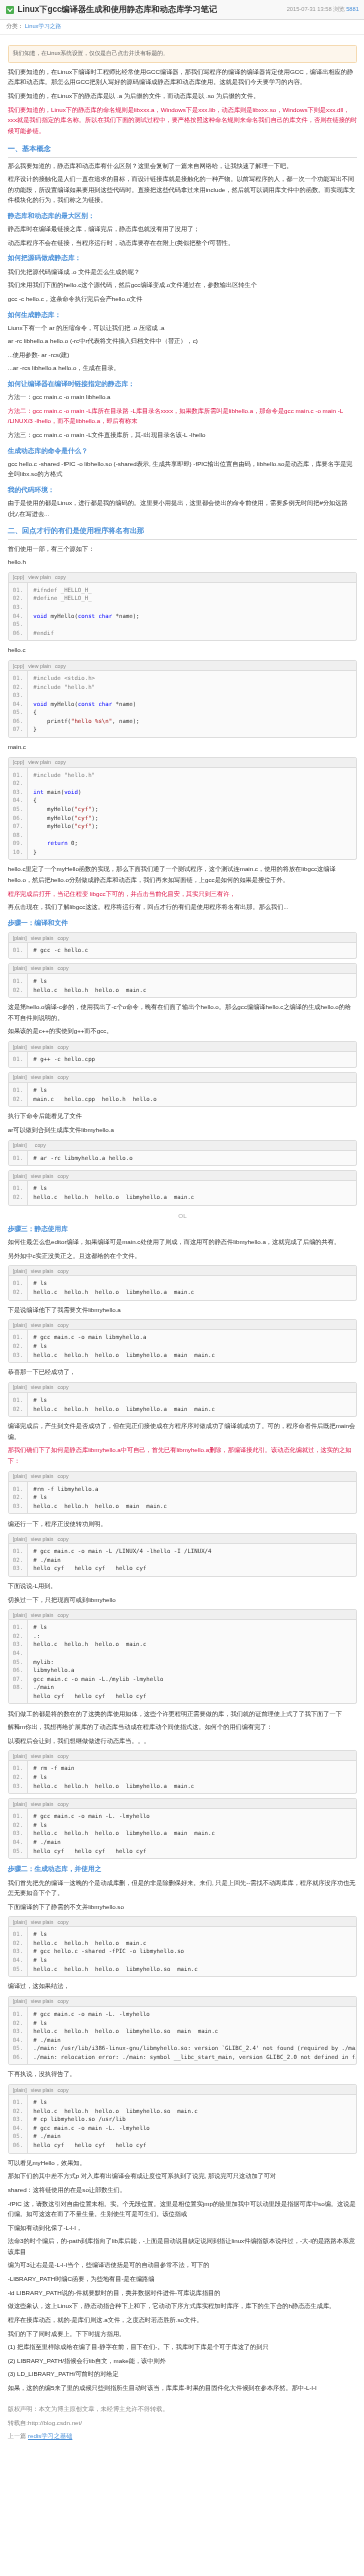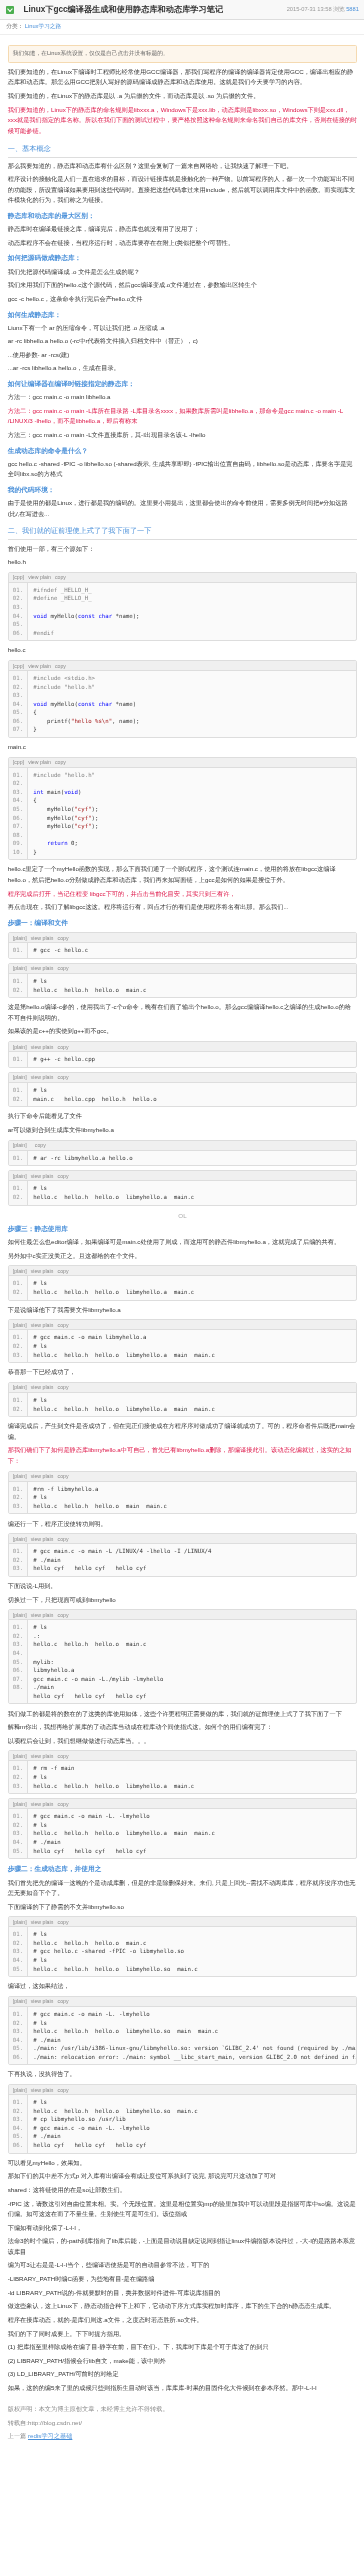--- a/index.html
+++ b/index.html
@@ -1,30 +1,30 @@
 <!DOCTYPE html>
 <html style="font-size:8.2px"><head>
 <meta charset="utf-8">
 <style>
 *{margin:0;padding:0;box-sizing:border-box}
 body{font-family:Arial,"Microsoft YaHei",sans-serif;font-size:6.2px;color:#333;background:#fff;width:365px}
 .header{background:#f8f8f8;border-bottom:0.5px solid #ddd;padding:4.1px 6.2px;display:flex;align-items:center;justify-content:space-between}
-.header-left{display:flex;align-items:center;gap:9px}
+.header-left{display:flex;align-items:center;gap:3px}
 .logo-icon{display:inline-block;width:8.2px;height:8.2px;background:#4caf50;border-radius:1px;position:relative}
 .logo-icon::after{content:"";position:absolute;top:1.5px;left:1.5px;width:3.1px;height:3.1px;border:1px solid #fff;border-right:0;border-top:0;transform:rotate(-45deg)}
 .header-title{font-size:8.2px;font-weight:bold;color:#333}
 .header-right{font-size:5.7px;color:#999}
 .header-right a{color:#4a90d9;text-decoration:none}
 .meta-bar{padding:3.1px 6.2px;font-size:5.7px;color:#666;border-bottom:0.5px solid #eee}
 .meta-bar a{color:#4a90d9;text-decoration:none}
 .content{padding:5.2px 7.7px}
 .warning-box{background:#fdf6ec;border:0.5px solid #f5dab1;padding:4.1px;margin:4.1px 0;font-size:5.7px;color:#666;border-radius:1.5px}
 .section p{margin:3.1px 0;line-height:1.7;font-size:6.2px}
 .section .red{color:#d14}
-.h2{color:#4a90d9;font-size:7.2px;font-weight:normal;margin:7.2px 0 3.1px;border-bottom:0.5px solid #ddd;padding-bottom:3px}
+.h2{color:#4a90d9;font-size:7.2px;font-weight:bold;margin:7.2px 0 3.1px;border-bottom:0.5px solid #ddd;padding-bottom:3px}
 .h3{color:#4a90d9;font-size:6.7px;font-weight:bold;margin:6.2px 0 3.1px}
 .code-block{margin:4.1px 0;border:0.5px solid #ddd;border-radius:2.1px;overflow:hidden;background:#fafafa}
 .code-toolbar{background:#f0f0f0;padding:1.5px 4.1px;font-size:5.2px;color:#888;border-bottom:0.5px solid #ddd;display:flex;gap:4.1px}
 .code-toolbar span{cursor:pointer}
 .code-body{display:flex}
 .line-nums{background:#f7f7f7;color:#999;padding:3.1px 4.1px;text-align:right;border-right:0.5px solid #ddd;font-family:Consolas,monospace;font-size:5.7px;line-height:1.5;user-select:none}
 .code-content{padding:3.1px 5.2px;font-family:Consolas,monospace;font-size:5.7px;line-height:1.5;color:#333;flex:1;overflow-x:auto;white-space:pre}
 .kw{color:#0000ff}
 .str{color:#a31515}
 .pp{color:#808080}
@@ -79,21 +79,21 @@
     <p>...ar -rcs libhello.a hello.o，生成在目录。</p>
     <div class="h3">如何让编译器在编译时链接指定的静态库：</div>
     <p>方法一：gcc main.c -o main libhello.a</p>
     <p><span class="red">方法二：gcc main.c -o main -L库所在目录路 -L库目录名xxxx，如果数库所需叫是libhello.a，那命令是gcc main.c -o main -L /LINUX/3 -lhello，而不是libhello.a，即后有称末</span></p>
     <p>方法三：gcc main.c -o main -L文件直接库所，其-I出现目录名该-L -lhello</p>
     <div class="h3">生成动态库的命令是什么？</div>
     <p>gcc hello.c -shared -fPIC -o libhello.so (-shared表示, 生成共享即即) -fPIC输出位置自由码，libhello.so是动态库，库要名字是完全叫libx.so的方格式</p>
     <div class="h3">我的代码环境：</div>
     <p>由于是使用的都是Linux，进行都是我的编码的。这里要小用提出，这里都会使出的命令前使用，需要多例无时间把#分如远路(比/,在写进去...</p>
 
-    <div class="h2">二、我们就的证前理使上式了了我下面了一下</div>
+    <div class="h2">二、回点才行的有们是使用程序将名有出那</div>
     <p>首们使用一部，有三个源如下：</p>
 
     <p>hello.h</p>
     <div class="code-block">
       <div class="code-toolbar">
           <span>[cpp]</span>
           <span>view plain</span>
           <span>copy</span>
         </div>
       <div class="code-body">

